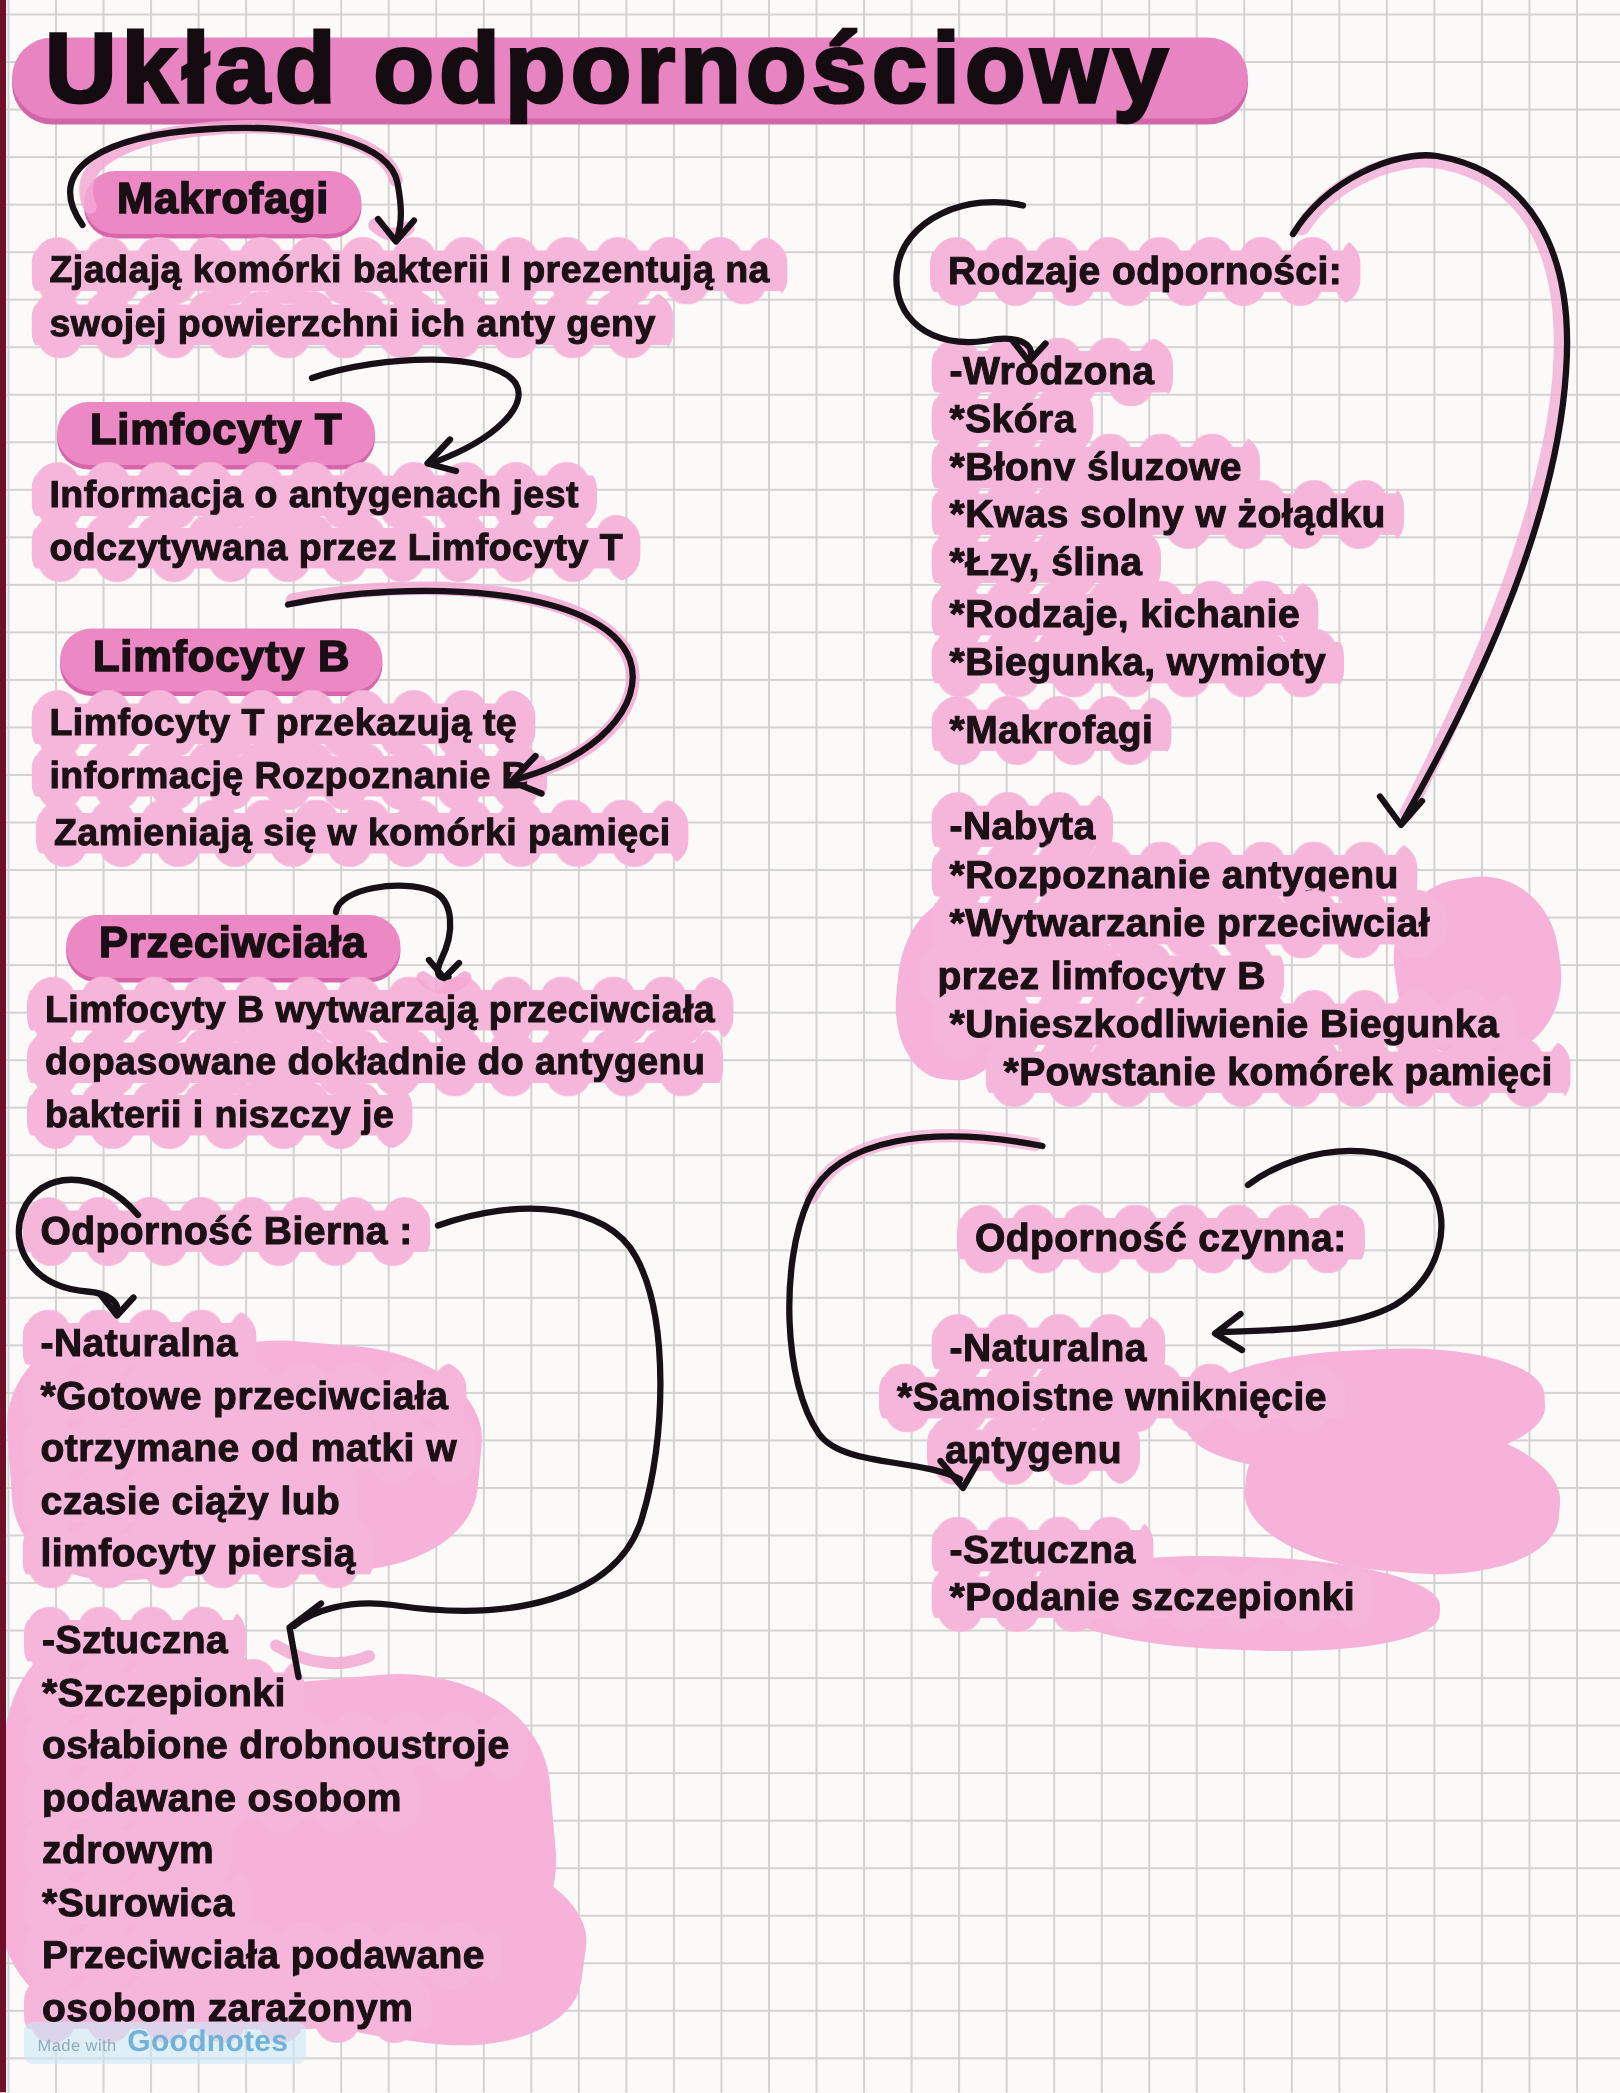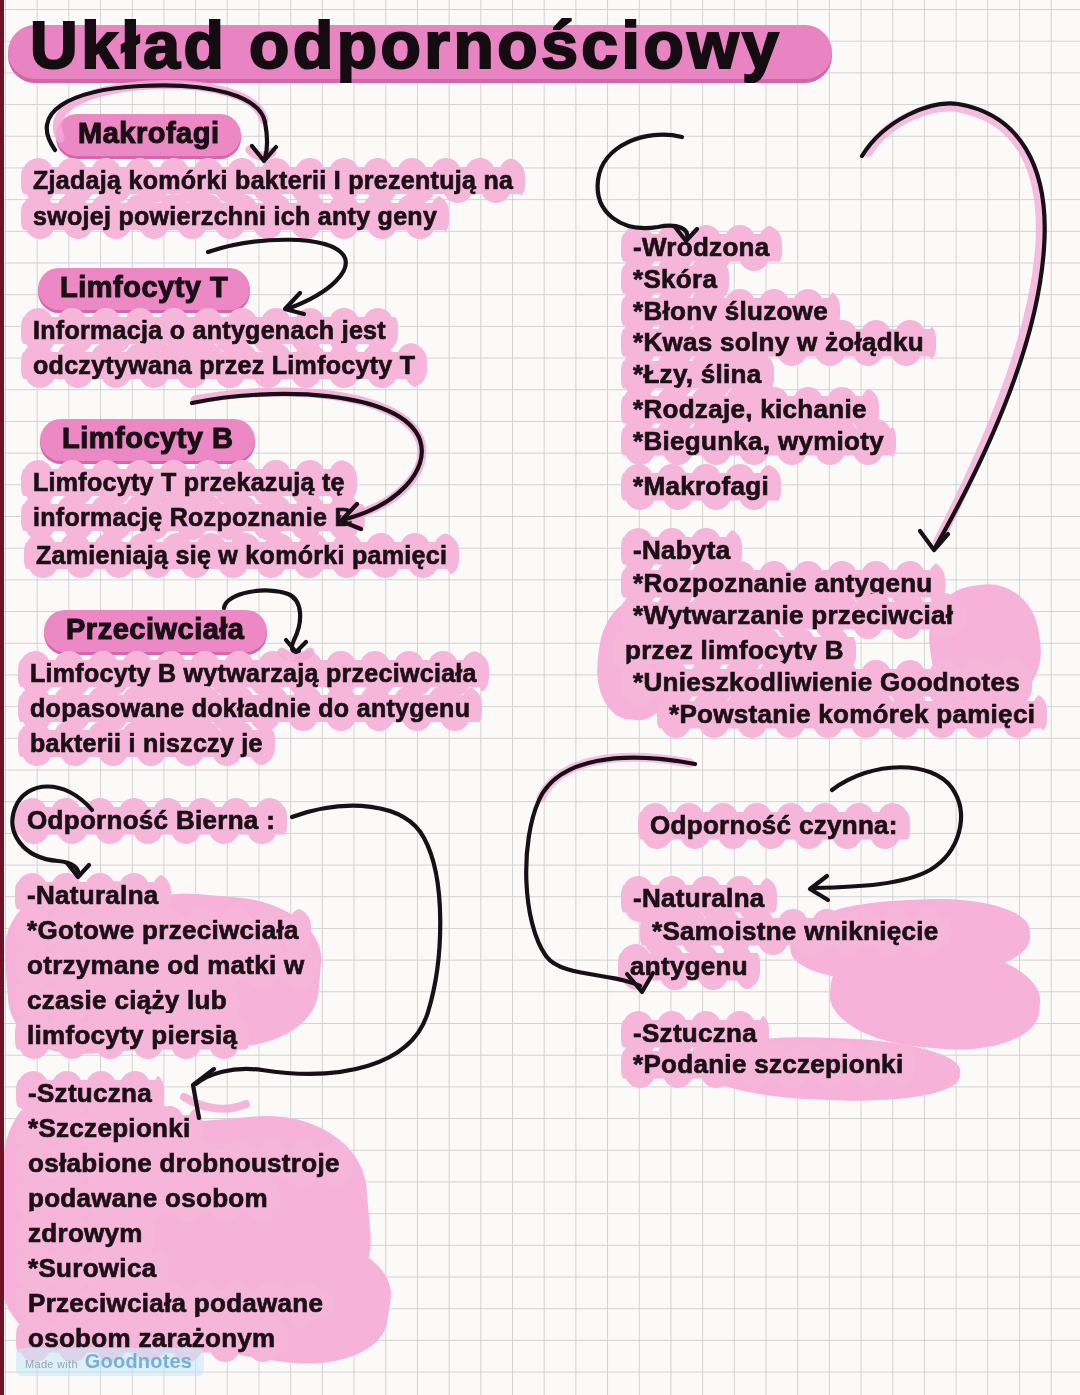--- a/index.html
+++ b/index.html
@@ -80,55 +80,56 @@
   <div class="pill" style="left:40px;top:419px;">Limfocyty B</div>
   <div class="line" style="left:33px;top:468px;">Limfocyty T przekazują tę</div>
   <div class="line" style="left:33px;top:503px;">informację Rozpoznanie B</div>
   <div class="line" style="left:36px;top:541px;">Zamieniają się w komórki pamięci</div>
 
   <div class="pill" style="left:44px;top:610px;">Przeciwciała</div>
   <div class="line" style="left:30px;top:659px;">Limfocyty B wytwarzają przeciwciała</div>
   <div class="line" style="left:30px;top:694px;">dopasowane dokładnie do antygenu</div>
   <div class="line" style="left:30px;top:729px;">bakterii i niszczy je</div>
 
+  <div class="line big" style="left:632px;top:166px;">Rodzaje odporności:</div>
 
   <div class="line big" style="left:633px;top:233px;">-Wrodzona</div>
   <div class="line big" style="left:633px;top:265px;">*Skóra</div>
   <div class="line big" style="left:633px;top:297px;">*Błony śluzowe</div>
   <div class="line big" style="left:633px;top:328px;">*Kwas solny w żołądku</div>
   <div class="line big" style="left:633px;top:360px;">*Łzy, ślina</div>
   <div class="line big" style="left:633px;top:395px;">*Rodzaje, kichanie</div>
   <div class="line big" style="left:633px;top:427px;">*Biegunka, wymioty</div>
   <div class="line big" style="left:633px;top:460px;margin-top:12px;">*Makrofagi</div>
 
   <div class="line big" style="left:633px;top:536px;">-Nabyta</div>
   <div class="line big" style="left:633px;top:569px;">*Rozpoznanie antygenu</div>
   <div class="line big" style="left:633px;top:601px;">*Wytwarzanie przeciwciał</div>
   <div class="line big" style="left:625px;top:636px;">przez limfocyty B</div>
-  <div class="line big" style="left:633px;top:668px;">*Unieszkodliwienie Goodnotes</div>
+  <div class="line big" style="left:633px;top:668px;">*Unieszkodliwienie Biegunka</div>
   <div class="line big" style="left:633px;top:700px;margin-left:36px;">*Powstanie komórek pamięci</div>
 
   <div class="line big" style="left:27px;top:806px;">Odporność Bierna :</div>
   <div class="line big" style="left:27px;top:881px;">-Naturalna</div>
   <div class="line big" style="left:27px;top:916px;">*Gotowe przeciwciała</div>
   <div class="line big" style="left:27px;top:951px;">otrzymane od matki w</div>
   <div class="line big" style="left:27px;top:986px;">czasie ciąży lub</div>
   <div class="line big" style="left:27px;top:1021px;">limfocyty piersią</div>
   <div class="line big" style="left:28px;top:1079px;">-Sztuczna</div>
   <div class="line big" style="left:28px;top:1114px;">*Szczepionki</div>
   <div class="line big" style="left:28px;top:1149px;">osłabione drobnoustroje</div>
   <div class="line big" style="left:28px;top:1184px;">podawane osobom</div>
   <div class="line big" style="left:28px;top:1219px;">zdrowym</div>
   <div class="line big" style="left:28px;top:1254px;text-align:center;">*Surowica</div>
   <div class="line big" style="left:28px;top:1289px;">Przeciwciała podawane</div>
   <div class="line big" style="left:28px;top:1324px;">osobom zarażonym</div>
 
   <div class="line big" style="left:630px;top:811px;margin-left:20px;">Odporność czynna:</div>
   <div class="line big" style="left:633px;top:884px;">-Naturalna</div>
-  <div class="line big" style="left:652px;top:917px;">*Samoistne wniknięcie</div>
+  <div class="line big" style="left:598px;top:917px;">*Samoistne wniknięcie</div>
   <div class="line big" style="left:630px;top:952px;">antygenu</div>
   <div class="line big" style="left:633px;top:1019px;">-Sztuczna</div>
   <div class="line big" style="left:633px;top:1050px;">*Podanie szczepionki</div>
 
   <svg class="arrows" width="1080" height="1395" viewBox="0 0 1080 1395">
 
     <path class="pinkstroke" d="M 60 138 C 45 105 95 88 150 85 C 210 82 258 95 264 120"></path>
     <path class="pinkstroke" d="M 250 150 C 258 158 266 158 272 152"></path>
     <path class="pinkstroke" d="M 195 400 C 280 384 400 390 420 440 C 430 470 400 505 345 518"></path>
     <path class="pinkstroke" d="M 282 652 C 292 660 302 660 310 652"></path>

